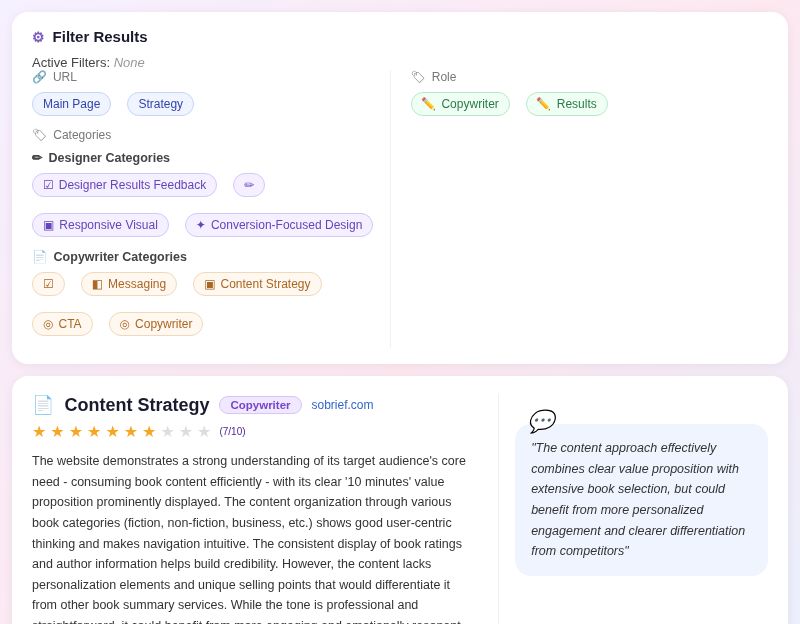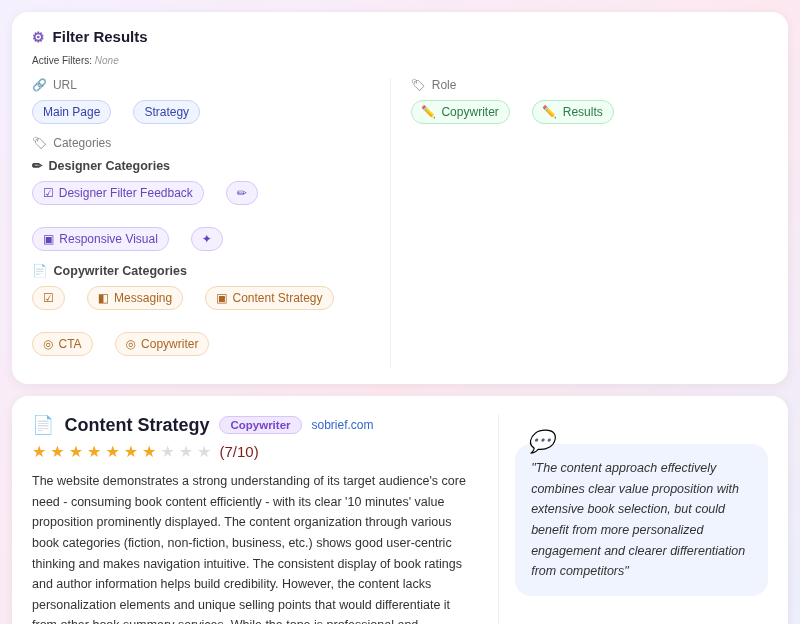--- a/index.html
+++ b/index.html
@@ -28,23 +28,23 @@
       color: #1a1a2e;
       margin-bottom: 10px;
     }
 
     .filter-icon {
       color: #7c5cbf;
       font-size: 14px;
     }
 
     .active-filters-row {
-      font-size: 10px;
+      font-size: 13px;
       color: #555;
-      margin-bottom: 12px;
+      margin-bottom: 0;
     }
 
     .active-filters-label {
       font-weight: 500;
       color: #444;
     }
 
     .active-filters-value {
       color: #999;
       font-style: italic;
@@ -70,21 +70,21 @@
       gap: 6px;
       font-size: 12px;
       color: #777;
       margin-bottom: 8px;
       font-weight: 500;
     }
 
     .tags-row {
       display: flex;
       flex-wrap: wrap;
-      gap: 22px;
+      gap: 16px;
       margin-bottom: 12px;
     }
 
     .tag {
       display: flex;
       align-items: center;
       gap: 5px;
       padding: 4px 10px;
       border-radius: 20px;
       font-size: 12px;
@@ -199,22 +199,22 @@
     }
 
     .star {
       font-size: 16px;
     }
 
     .star-filled { color: #f5a623; }
     .star-empty { color: #ddd; }
 
     .rating-text {
-      font-size: 15px;
-      color: #7f1d1d;
+      font-size: 10px;
+      color: #4c1d95;
       margin-left: 4px;
     }
 
     .card-body {
       font-size: 12.5px;
       line-height: 1.65;
       color: #333;
     }
 
     .quote-bubble {
@@ -273,31 +273,32 @@
         <span>Categories</span>
       </div>
 
       <div class="subsection-label">
         <span>✏</span>
         <span>Designer Categories</span>
       </div>
       <div class="tags-row">
         <div class="tag tag-designer-cat">
           <span>☑</span>
-          <span>Designer Filter Feedback</span>
+          <span>Designer Results Feedback</span>
         </div>
         <div class="tag tag-designer-cat">
           <span>✏</span>
         </div>
         <div class="tag tag-designer-cat">
           <span>▣</span>
           <span>Responsive Visual</span>
         </div>
         <div class="tag tag-designer-cat">
           <span>✦</span>
+          <span>Conversion-Focused Design</span>
         </div>
       </div>
 
       <div class="subsection-label">
         <span>📄</span>
         <span>Copywriter Categories</span>
       </div>
       <div class="tags-row">
         <div class="tag tag-copywriter-cat">
           <span>☑</span>

